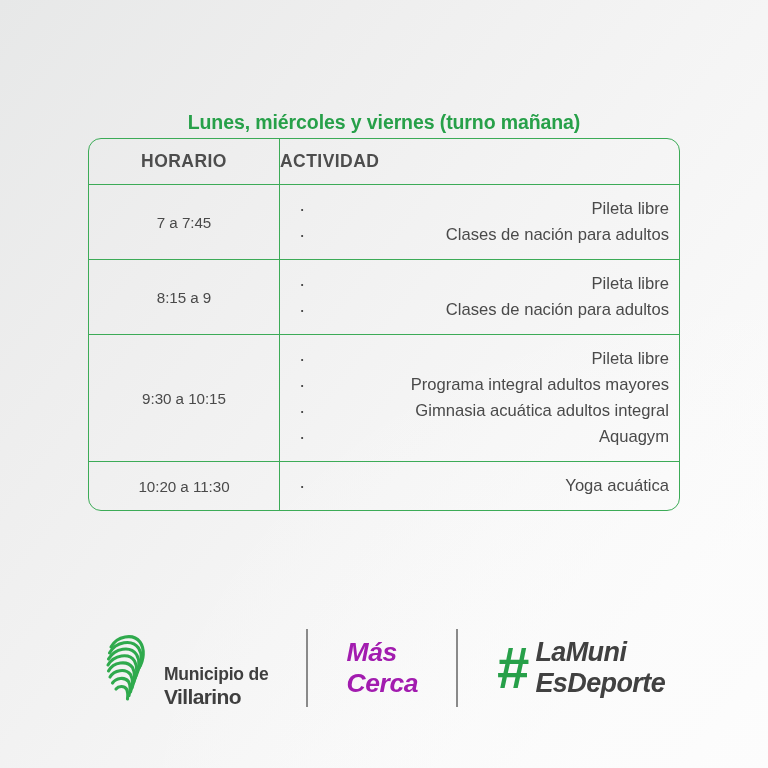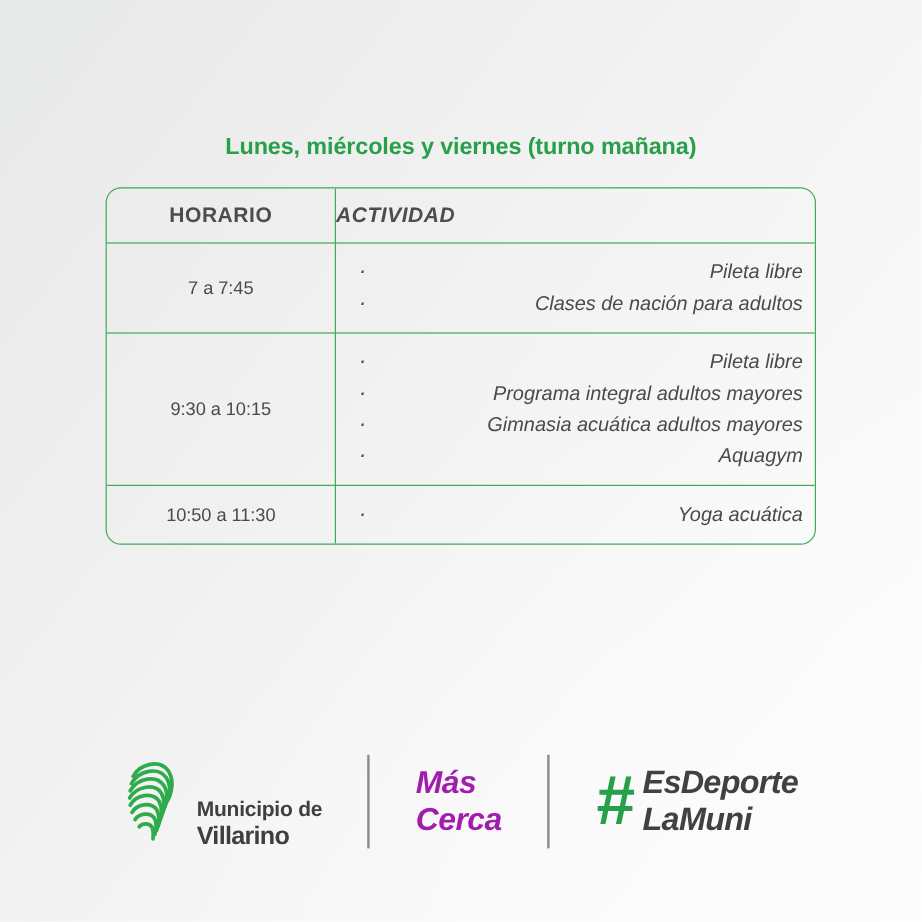--- a/index.html
+++ b/index.html
@@ -30,21 +30,21 @@
     color:#27a049;
     font-size:19.5px;
     font-weight:bold;
     letter-spacing:-0.1px;
     margin-top:111px;
     text-align:left;
   }
 
   
   .schedule-wrap {
-    margin-top:22px;
+    margin-top:4px;
     width:592px;
   }
 
   table.schedule {
     width:100%;
     border-collapse:separate;
     border-spacing:0;
     border:1.2px solid #3cab57;
     border-radius:13px;
     overflow:hidden;
@@ -60,21 +60,20 @@
   table.schedule th:last-child,
   table.schedule td:last-child { border-right:none; }
   table.schedule tr:last-child td { border-bottom:none; }
 
   th.col-horario, td.cell-horario {
     width:191px;
     text-align:center;
   }
   th.col-actividad, td.cell-actividad {
     text-align:left;
-    font-style:italic;
   }
 
   thead th {
     height:46px;
     color:#4d4d4d;
     font-size:17.5px;
     font-weight:bold;
     letter-spacing:0.45px;
   }
 
@@ -211,32 +210,41 @@
           <tr>
             <td class="cell-horario">7 a 7:45</td>
             <td class="cell-actividad">
               <ul class="act-list">
                 <li>Pileta libre</li>
                 <li>Clases de nación para adultos</li>
               </ul>
             </td>
           </tr>
           <tr>
+            <td class="cell-horario">8:15 a 9</td>
+            <td class="cell-actividad">
+              <ul class="act-list">
+                <li>Pileta libre</li>
+                <li>Clases de nación para adultos</li>
+              </ul>
+            </td>
+          </tr>
+          <tr>
             <td class="cell-horario">9:30 a 10:15</td>
             <td class="cell-actividad">
               <ul class="act-list">
                 <li>Pileta libre</li>
                 <li>Programa integral adultos mayores</li>
-                <li>Gimnasia acuática adultos mayores</li>
+                <li>Gimnasia acuática adultos integral</li>
                 <li>Aquagym</li>
               </ul>
             </td>
           </tr>
           <tr>
-            <td class="cell-horario">10:50 a 11:30</td>
+            <td class="cell-horario">10:20 a 11:30</td>
             <td class="cell-actividad">
               <ul class="act-list">
                 <li>Yoga acuática</li>
               </ul>
             </td>
           </tr>
         </tbody>
     </table>
   </div>
 
@@ -269,21 +277,21 @@
       <div class="mas-cerca">
         <div>Más</div>
         <div>Cerca</div>
       </div>
 
       <div class="v-divider"></div>
 
       <div class="hashtag-block">
         <span class="hash-glyph">#</span>
         <span class="hash-words">
+          <span>LaMuni</span>
           <span>EsDeporte</span>
-          <span>LaMuni</span>
         </span>
       </div>
 
     </div>
   </div>
 
 </div>
 
 </body></html>

